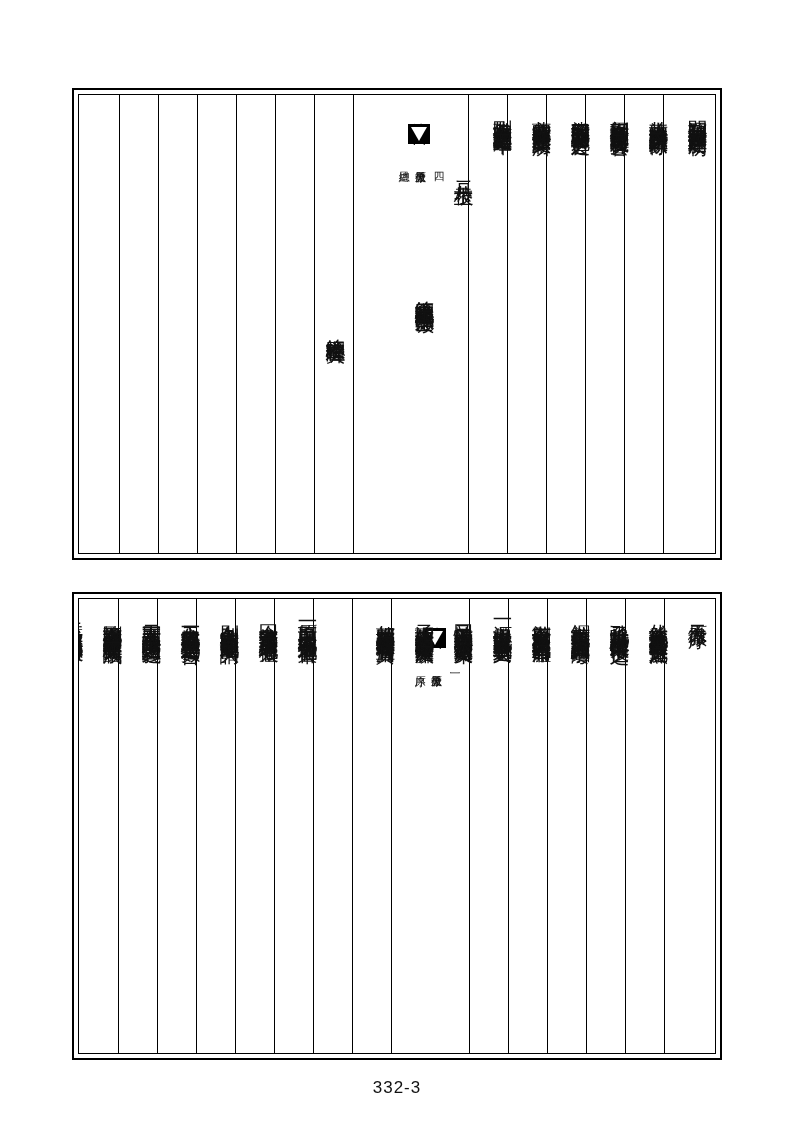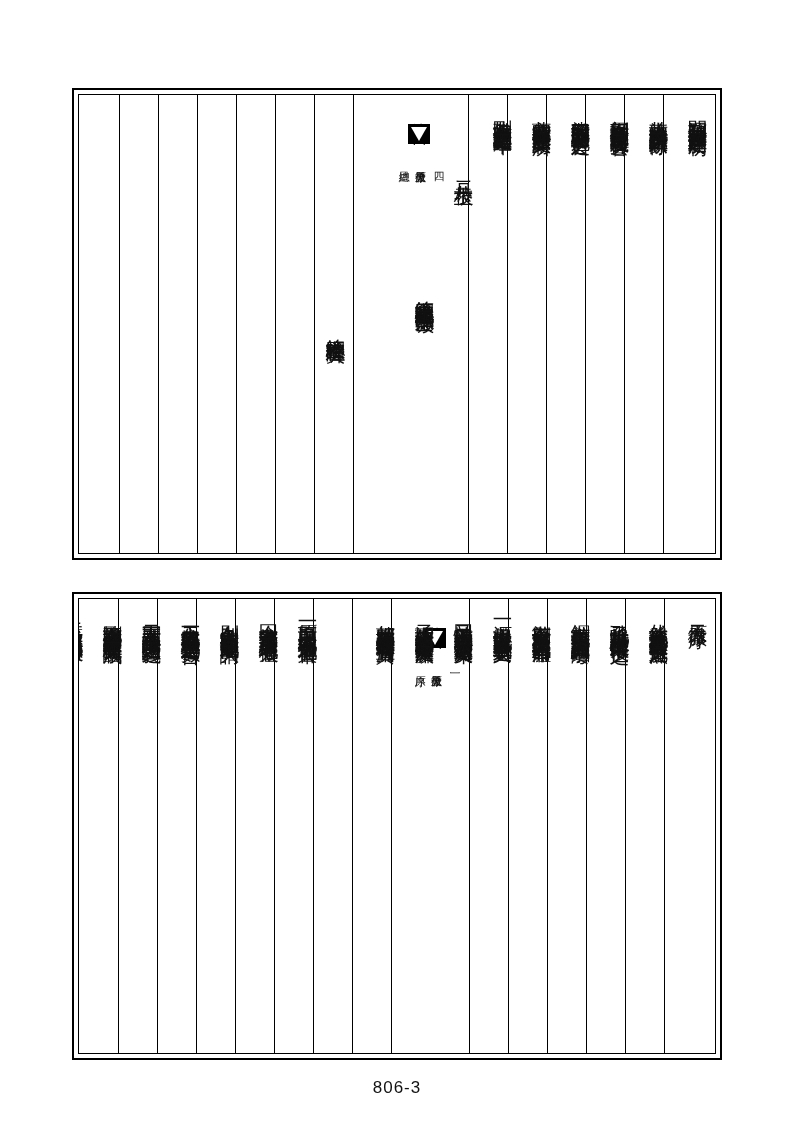--- a/index.html
+++ b/index.html
@@ -203,15 +203,15 @@
       <div class="col vtext" style="right:437px;top:10px;">今曰宙孰有遠於古今者愚謂大者天地一者太極一</div>
       <div class="col vtext" style="right:476px;top:10px;">則久久則大宇宙之間孰有加於此哉是故一而大謂</div>
       <div class="col vtext" style="right:515px;top:10px;">之天天包地外乾以一畫而包坤地之二是為三數言</div>
       <div class="col vtext" style="right:554px;top:10px;">天則三才在其中矣識一陰一陽之謂道則人之仁義</div>
       <div class="col vtext" style="right:593px;top:10px;">地之剛柔不言可知兹不揆陋庸安續輯先儒要語成</div>
       <div class="col vtext" style="right:632px;top:10px;">二十五篇上合天數以理為經以氣為緯自太極而下</div>
 
     </div>
   </div>
 
-  <div id="folio">806-3</div>
+  <div id="folio">332-3</div>
 
 </div>
 
 </body></html>

